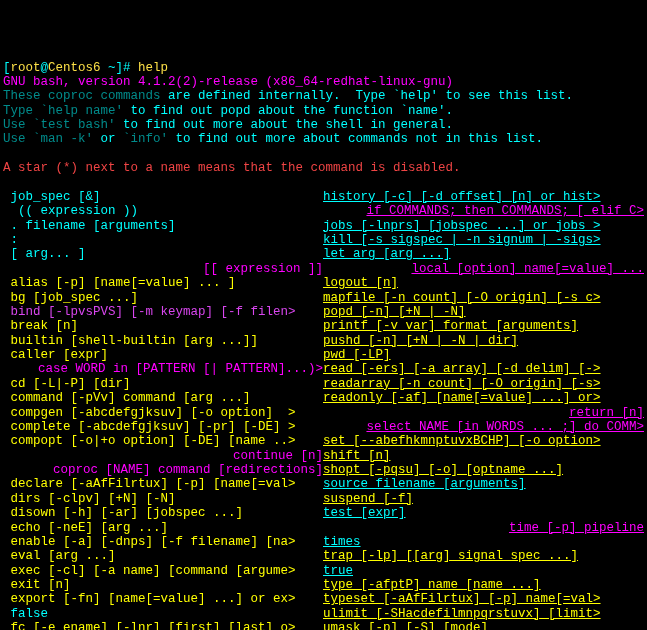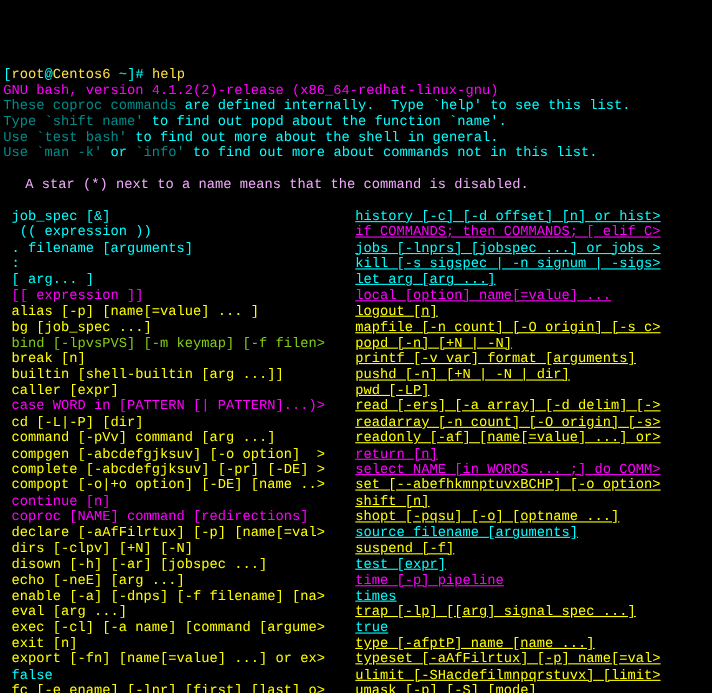--- a/index.html
+++ b/index.html
@@ -9,38 +9,38 @@
       font-size: 12.5px;
       line-height: 1.15;
       width: 647px;
       height: 630px;
       padding: 3px;
       overflow: hidden;
       white-space: pre;
     }
     .white { color: #fde047; }
     .cyan { color: #00ffff; }
-    .magenta { color: #ff00ff; }
+    .magenta { color: #ff00ff; text-align: right; }
     .yellow { color: #ffff00; }
-    .green { color: #84cc16; }
-    .blue { color: #f0abfc; margin-left: 20px; }
+    .green { color: #d946ef; }
+    .blue { color: #ef4444; }
     .dim-cyan { color: #008b8b; }
     .row { display: flex; }
     .col1 { width: 320px; flex-shrink: 0; }
     .col2 { flex: 1; text-decoration: underline; }
   </style>
 </head>
 <body>
 
 
 
 <div><span><span class="cyan">[</span><span class="white">root</span><span class="cyan">@</span><span class="white">Centos6</span><span class="cyan"> ~</span><span class="cyan">]# </span><span class="white">help</span></span>
 <span class="magenta">GNU bash, version 4.1.2(2)-release (x86_64-redhat-linux-gnu)</span>
 <span class="dim-cyan">These coproc commands</span><span class="cyan"> are defined internally.  Type `help' to see this list.</span>
-<span class="dim-cyan">Type `shift name'</span><span class="cyan"> to find out popd about the function `name'.</span>
+<span class="dim-cyan">Type `help name'</span><span class="cyan"> to find out popd about the function `name'.</span>
 <span class="dim-cyan">Use `test bash'</span><span class="cyan"> to find out more about the shell in general.</span>
 <span class="dim-cyan">Use `man -k'</span><span class="cyan"> or </span><span class="dim-cyan">`info'</span><span class="cyan"> to find out more about commands not in this list.</span>
 
 <span class="blue">A star (*) next to a name means that the command is disabled.</span>
 
 <div id="help-columns"><div class="row"><span class="col1 cyan"> job_spec [&amp;]</span><span class="col2 cyan">history [-c] [-d offset] [n] or hist&gt;</span></div><div class="row"><span class="col1 cyan">  (( expression ))</span><span class="col2 magenta">if COMMANDS; then COMMANDS; [ elif C&gt;</span></div><div class="row"><span class="col1 cyan"> . filename [arguments]</span><span class="col2 cyan">jobs [-lnprs] [jobspec ...] or jobs &gt;</span></div><div class="row"><span class="col1 cyan"> :</span><span class="col2 cyan">kill [-s sigspec | -n signum | -sigs&gt;</span></div><div class="row"><span class="col1 cyan"> [ arg... ]</span><span class="col2 cyan">let arg [arg ...]</span></div><div class="row"><span class="col1 magenta"> [[ expression ]]</span><span class="col2 magenta">local [option] name[=value] ...</span></div><div class="row"><span class="col1 yellow"> alias [-p] [name[=value] ... ]</span><span class="col2 yellow">logout [n]</span></div><div class="row"><span class="col1 yellow"> bg [job_spec ...]</span><span class="col2 yellow">mapfile [-n count] [-O origin] [-s c&gt;</span></div><div class="row"><span class="col1 green"> bind [-lpvsPVS] [-m keymap] [-f filen&gt;</span><span class="col2 yellow">popd [-n] [+N | -N]</span></div><div class="row"><span class="col1 yellow"> break [n]</span><span class="col2 yellow">printf [-v var] format [arguments]</span></div><div class="row"><span class="col1 yellow"> builtin [shell-builtin [arg ...]]</span><span class="col2 yellow">pushd [-n] [+N | -N | dir]</span></div><div class="row"><span class="col1 yellow"> caller [expr]</span><span class="col2 yellow">pwd [-LP]</span></div><div class="row"><span class="col1 magenta"> case WORD in [PATTERN [| PATTERN]...)&gt;</span><span class="col2 yellow">read [-ers] [-a array] [-d delim] [-&gt;</span></div><div class="row"><span class="col1 yellow"> cd [-L|-P] [dir]</span><span class="col2 yellow">readarray [-n count] [-O origin] [-s&gt;</span></div><div class="row"><span class="col1 yellow"> command [-pVv] command [arg ...]</span><span class="col2 yellow">readonly [-af] [name[=value] ...] or&gt;</span></div><div class="row"><span class="col1 yellow"> compgen [-abcdefgjksuv] [-o option]  &gt;</span><span class="col2 magenta">return [n]</span></div><div class="row"><span class="col1 yellow"> complete [-abcdefgjksuv] [-pr] [-DE] &gt;</span><span class="col2 magenta">select NAME [in WORDS ... ;] do COMM&gt;</span></div><div class="row"><span class="col1 yellow"> compopt [-o|+o option] [-DE] [name ..&gt;</span><span class="col2 yellow">set [--abefhkmnptuvxBCHP] [-o option&gt;</span></div><div class="row"><span class="col1 magenta"> continue [n]</span><span class="col2 yellow">shift [n]</span></div><div class="row"><span class="col1 magenta"> coproc [NAME] command [redirections]</span><span class="col2 yellow">shopt [-pqsu] [-o] [optname ...]</span></div><div class="row"><span class="col1 yellow"> declare [-aAfFilrtux] [-p] [name[=val&gt;</span><span class="col2 cyan">source filename [arguments]</span></div><div class="row"><span class="col1 yellow"> dirs [-clpv] [+N] [-N]</span><span class="col2 yellow">suspend [-f]</span></div><div class="row"><span class="col1 yellow"> disown [-h] [-ar] [jobspec ...]</span><span class="col2 cyan">test [expr]</span></div><div class="row"><span class="col1 yellow"> echo [-neE] [arg ...]</span><span class="col2 magenta">time [-p] pipeline</span></div><div class="row"><span class="col1 yellow"> enable [-a] [-dnps] [-f filename] [na&gt;</span><span class="col2 cyan">times</span></div><div class="row"><span class="col1 yellow"> eval [arg ...]</span><span class="col2 yellow">trap [-lp] [[arg] signal_spec ...]</span></div><div class="row"><span class="col1 yellow"> exec [-cl] [-a name] [command [argume&gt;</span><span class="col2 cyan">true</span></div><div class="row"><span class="col1 yellow"> exit [n]</span><span class="col2 yellow">type [-afptP] name [name ...]</span></div><div class="row"><span class="col1 yellow"> export [-fn] [name[=value] ...] or ex&gt;</span><span class="col2 yellow">typeset [-aAfFilrtux] [-p] name[=val&gt;</span></div><div class="row"><span class="col1 cyan"> false</span><span class="col2 yellow">ulimit [-SHacdefilmnpqrstuvx] [limit&gt;</span></div><div class="row"><span class="col1 yellow"> fc [-e ename] [-lnr] [first] [last] o&gt;</span><span class="col2 yellow">umask [-p] [-S] [mode]</span></div></div></div>
 
 
 
 

